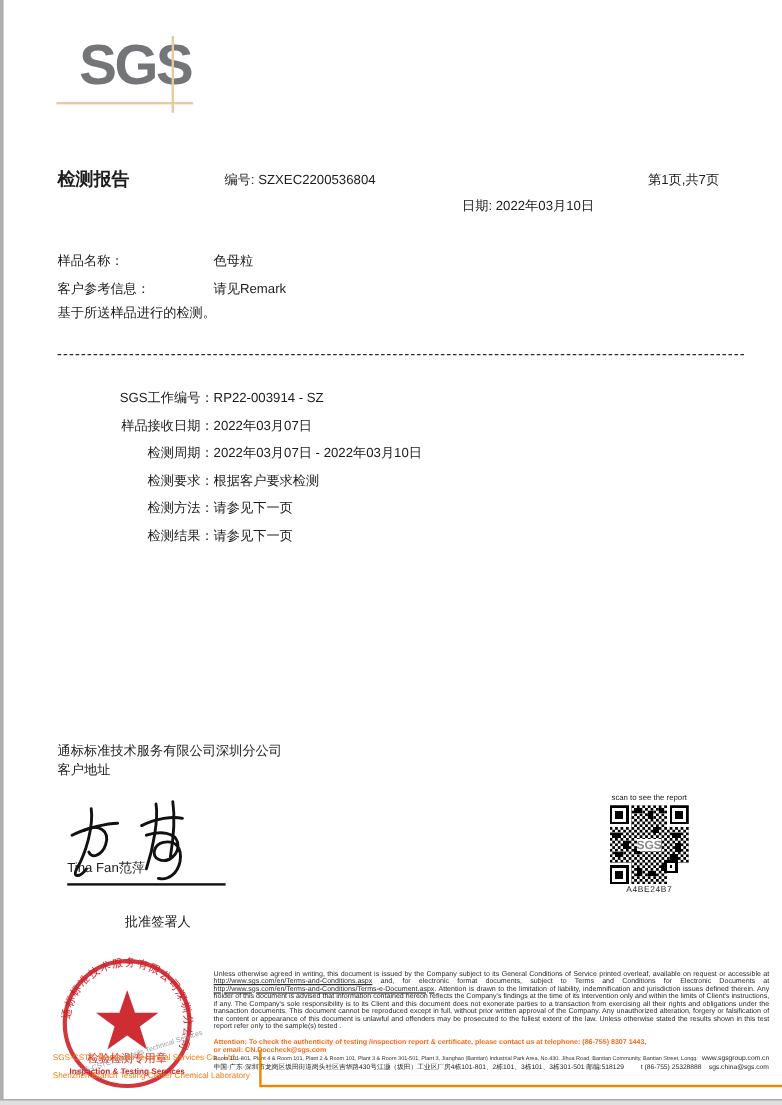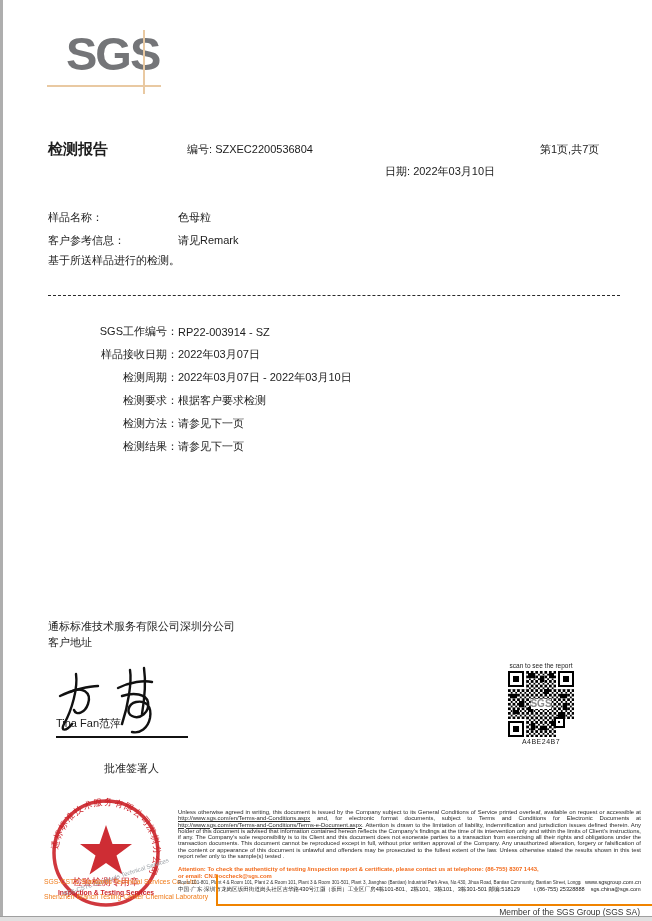--- a/index.html
+++ b/index.html
@@ -220,16 +220,15 @@
     <span class="www">www.sgsgroup.com.cn</span>
   </div>
   <div class="addr-cn">
     <span style="overflow:hidden;">中国·广东·深圳市龙岗区坂田街道岗头社区吉华路430号江灏（坂田）工业区厂房4栋101-801、2栋101、3栋101、3栋301-501 邮编:518129</span>
     <span class="tel">t (86-755) 25328888</span>
     <span class="mail">sgs.china@sgs.com</span>
   </div>
 
   <div class="f-vline"></div>
   <div class="f-hline"></div>
-  <div class="member">Member of the SGS Group (SGS SA)</div>
 
   <div class="edge-bottom"></div>
 </div>
 
 </body></html>

